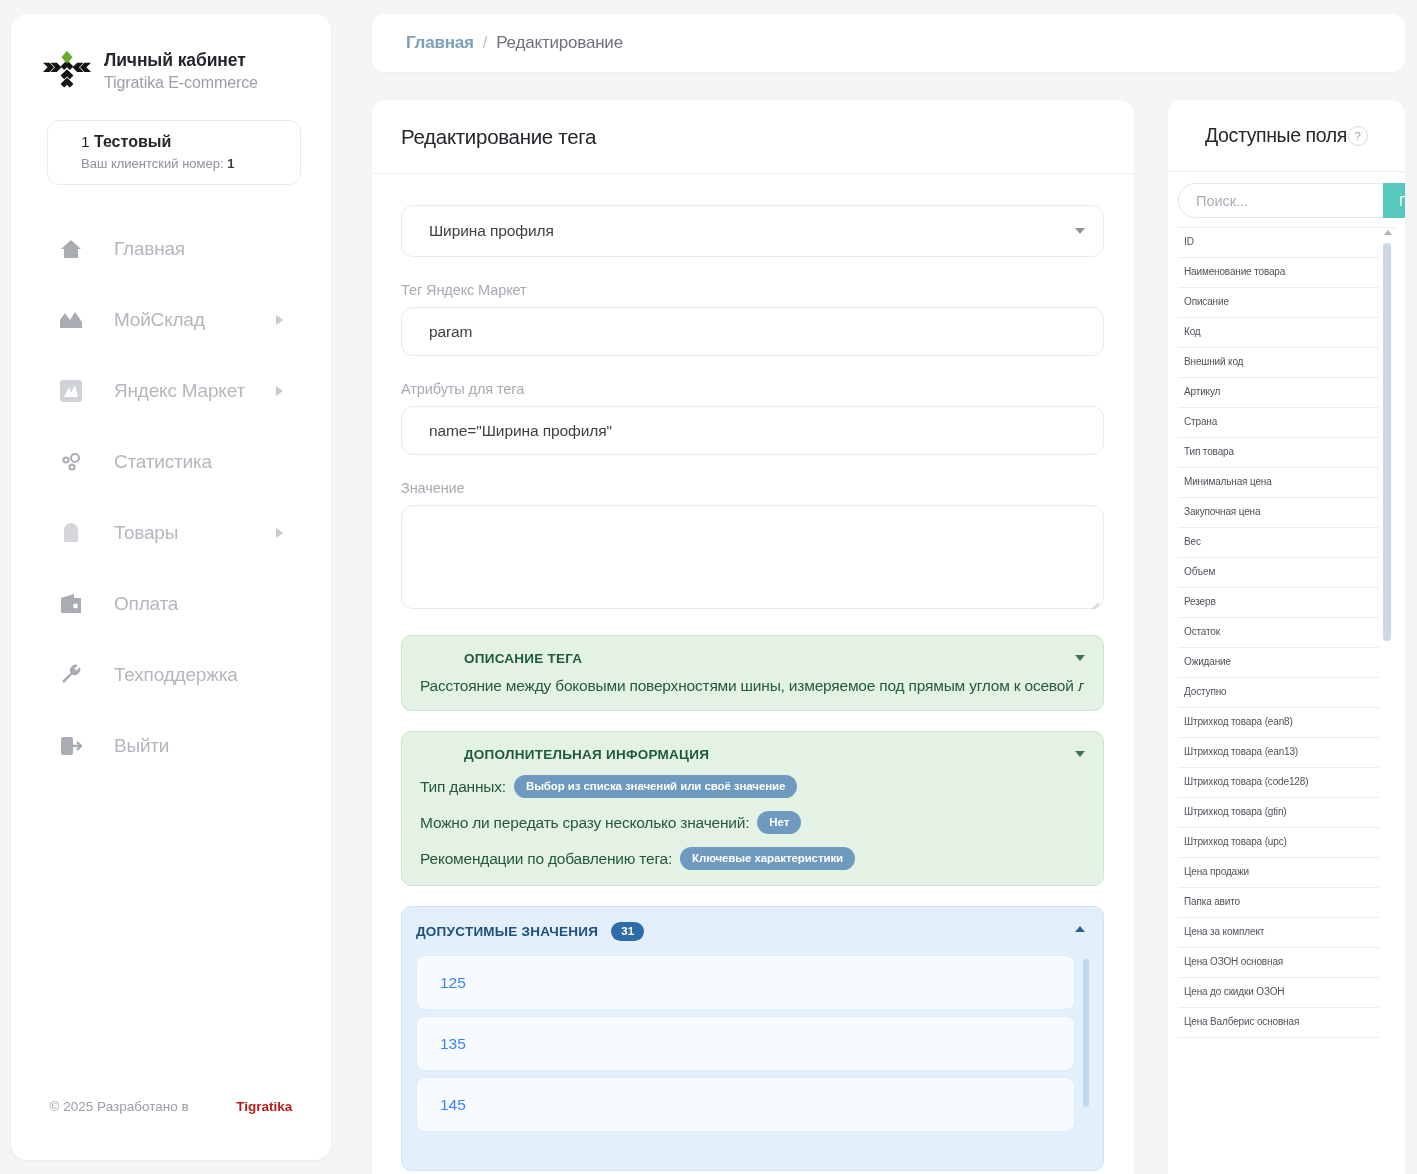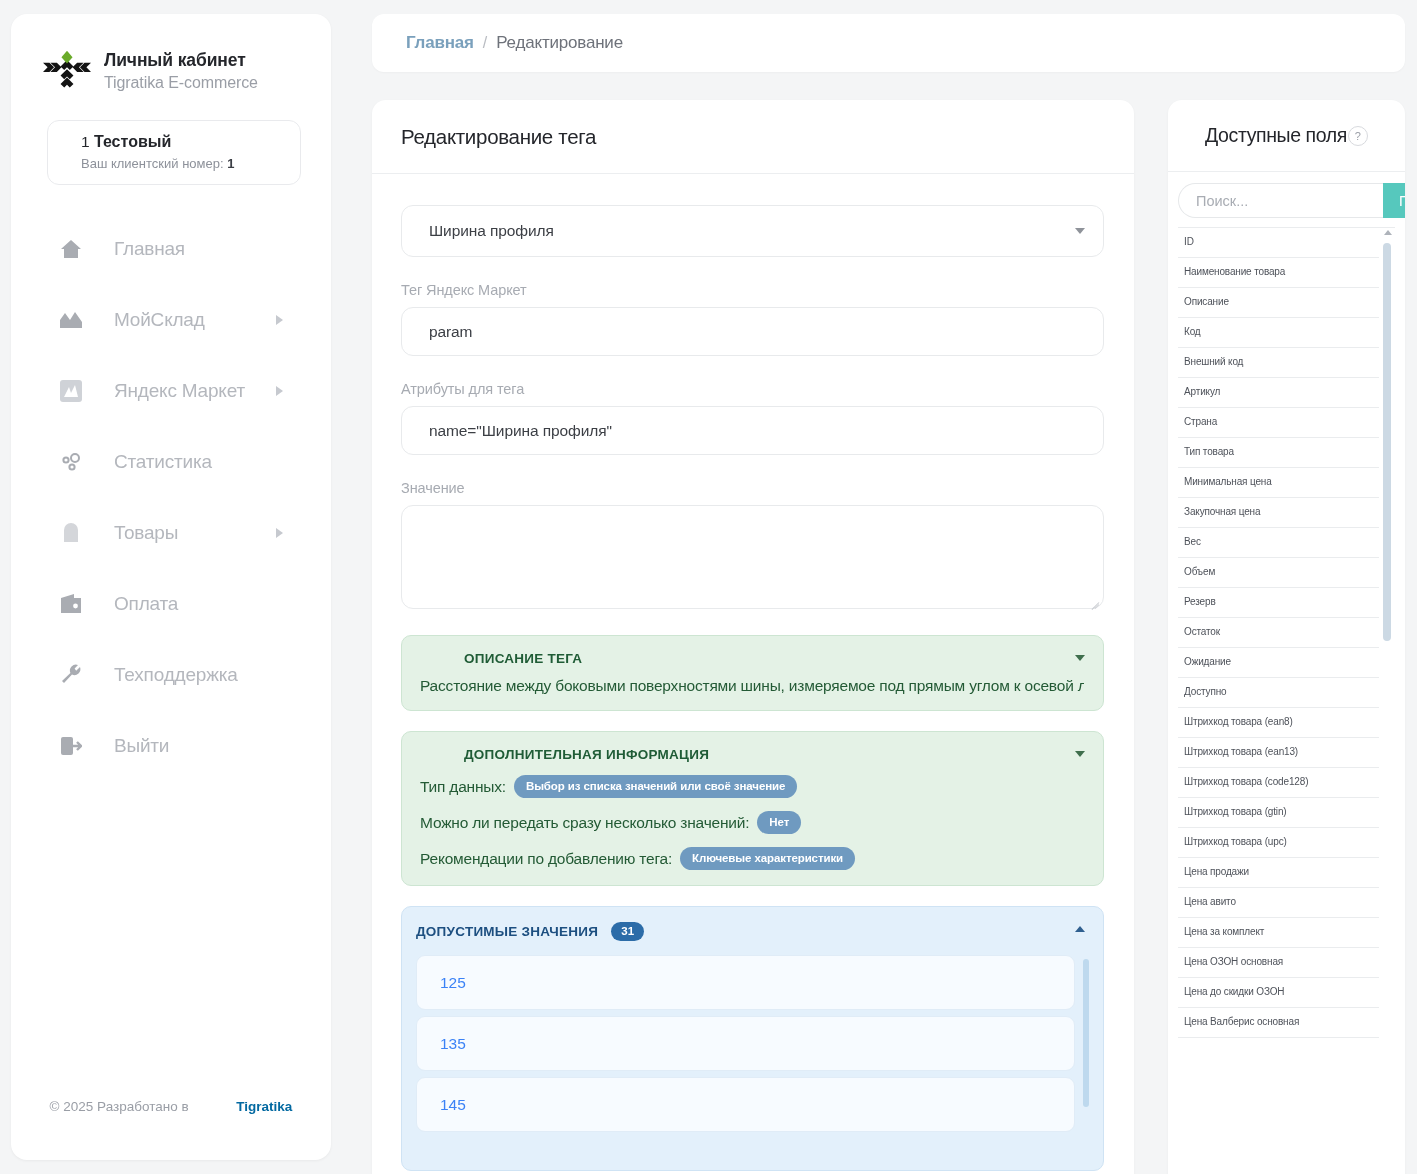--- a/index.html
+++ b/index.html
@@ -102,21 +102,21 @@
   }
 
   .footer-note {
     position: absolute;
     left: 0; right: 0;
     bottom: 46px;
     text-align: center;
     font-size: 13.5px;
     color: #9a9ea6;
   }
-  .footer-note b { color: #0369a1; font-weight: bold; margin-left: 44px; }
+  .footer-note b { color: #b91c1c; font-weight: bold; margin-left: 44px; }
 
   
   .crumb-bar {
     position: absolute;
     left: 372px;
     top: 14px;
     width: 1033px;
     height: 58px;
     background: #ffffff;
     border-radius: 12px;
@@ -694,21 +694,21 @@
         <div class="field-item">Резерв</div>
         <div class="field-item">Остаток</div>
         <div class="field-item">Ожидание</div>
         <div class="field-item">Доступно</div>
         <div class="field-item">Штрихкод товара (ean8)</div>
         <div class="field-item">Штрихкод товара (ean13)</div>
         <div class="field-item">Штрихкод товара (code128)</div>
         <div class="field-item">Штрихкод товара (gtin)</div>
         <div class="field-item">Штрихкод товара (upc)</div>
         <div class="field-item">Цена продажи</div>
-        <div class="field-item">Цена авито</div>
+        <div class="field-item">Папка авито</div>
         <div class="field-item">Цена за комплект</div>
         <div class="field-item">Цена ОЗОН основная</div>
         <div class="field-item">Цена до скидки ОЗОН</div>
         <div class="field-item">Цена Валберис основная</div>
 
       </div>
       <div class="fields-bar">
         <span class="fields-arrow"></span>
         <span class="fields-thumb"></span>
       </div>

